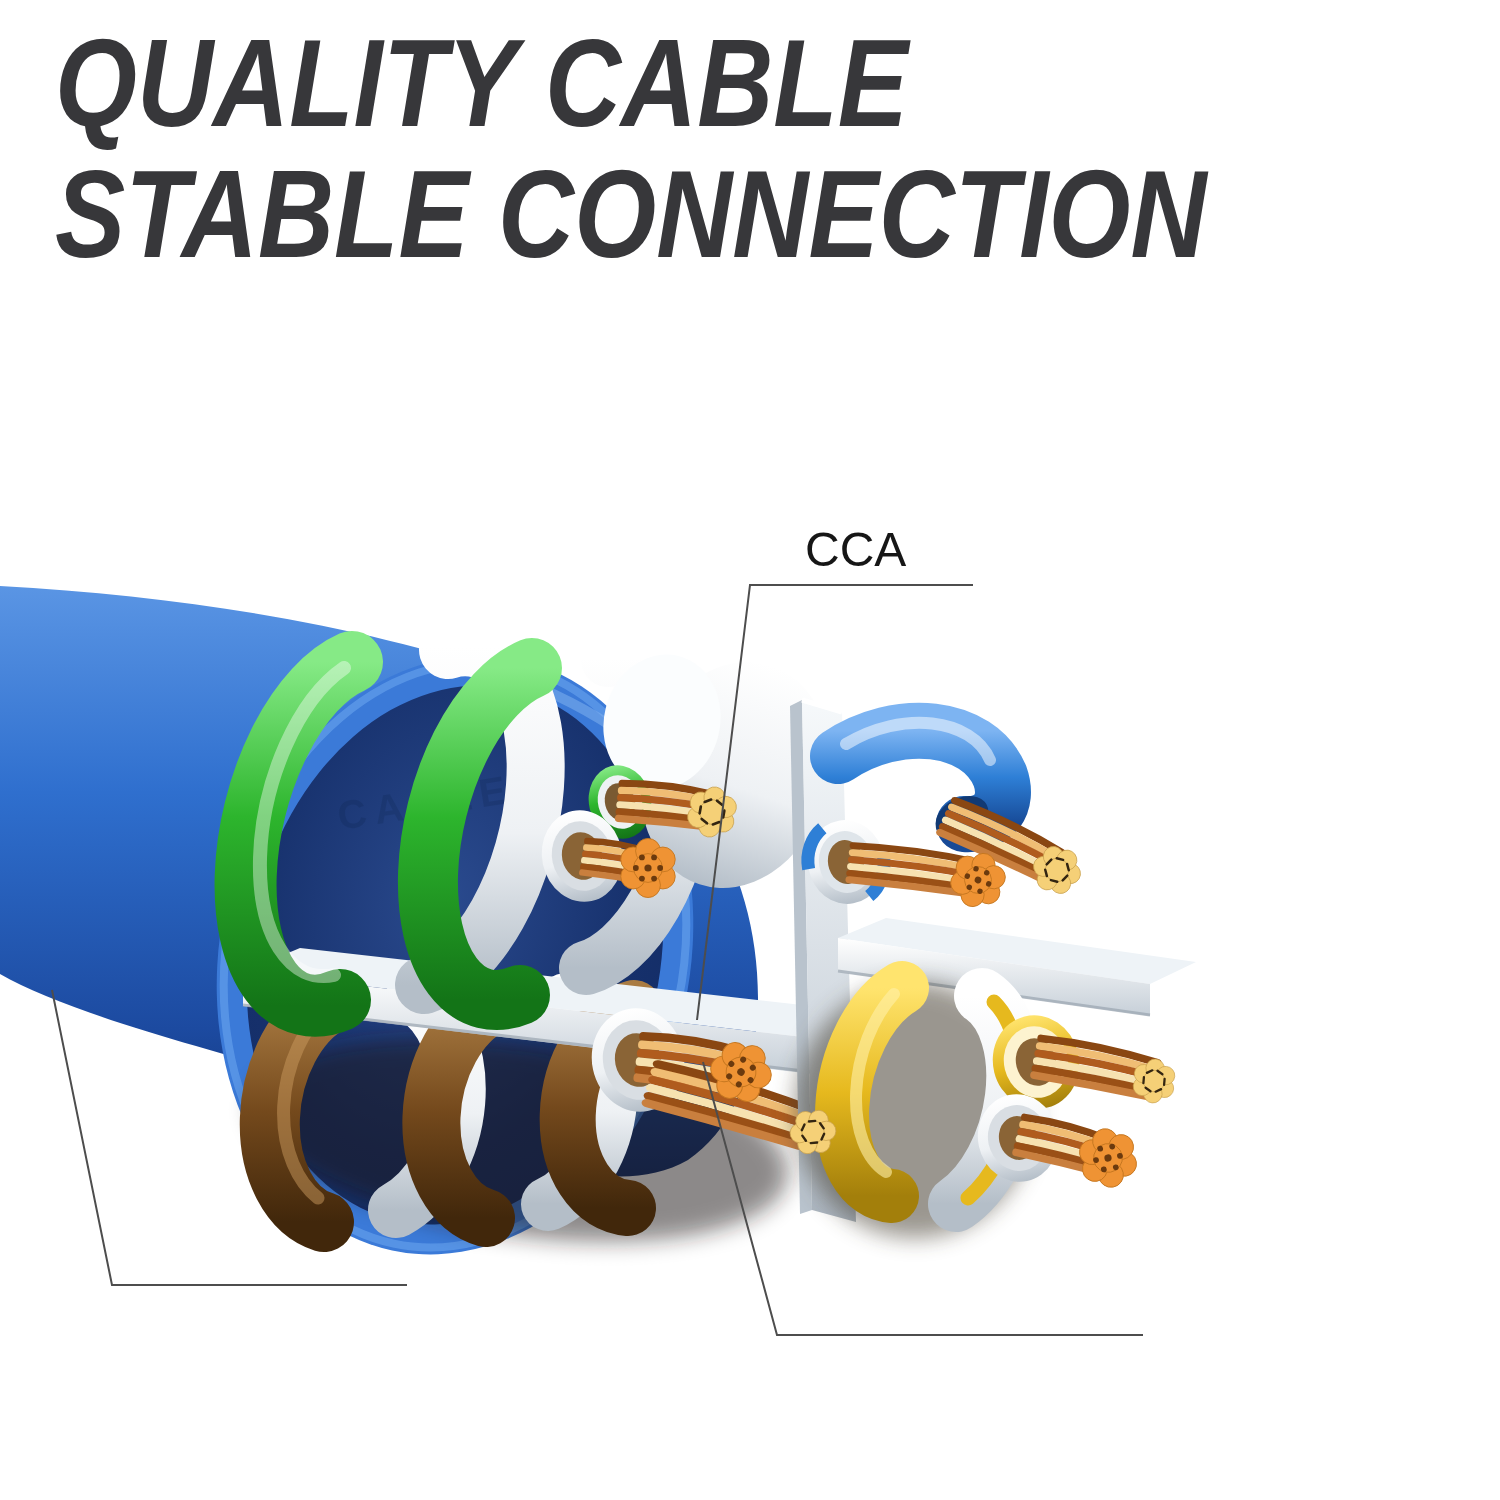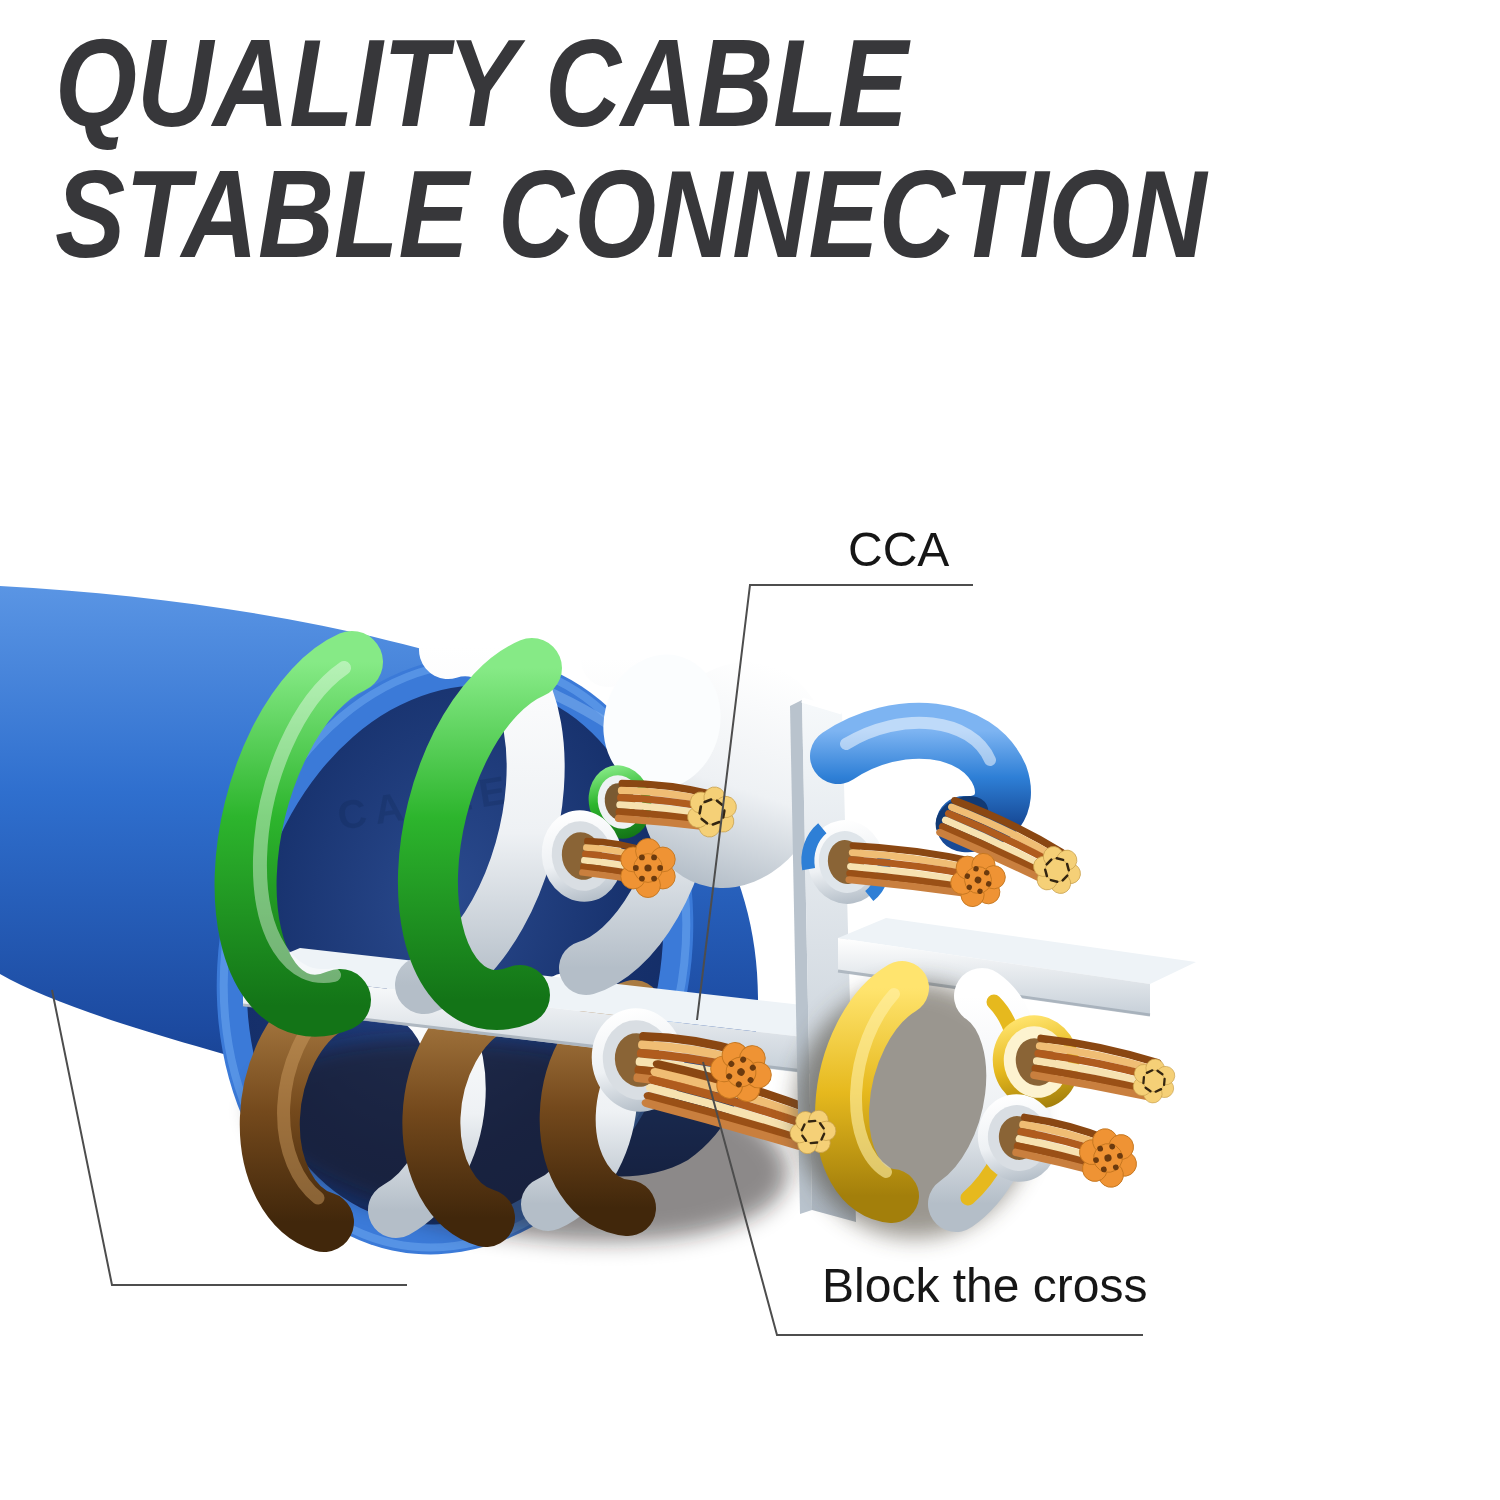--- a/index.html
+++ b/index.html
@@ -3,21 +3,21 @@
 <meta charset="utf-8">
 <style>
   html,body{margin:0;padding:0;background:#fff;}
   #stage{position:relative;width:1500px;height:1500px;background:var(--c-background,#fff);
          font-family:"Liberation Sans",sans-serif;overflow:hidden;}
   #stage svg{position:absolute;left:0;top:0;}
   .headline{position:absolute;left:55px;top:18px;color:var(--c-headline,#37373a);
             font-weight:700;font-size:124px;line-height:1.06;letter-spacing:0px;font-style:italic;}
   .headline span{display:block;transform:scaleX(.85);transform-origin:0 0;white-space:nowrap;}
   .anno{position:absolute;color:var(--c-label,#161616);font-size:48px;font-weight:400;white-space:nowrap;}
-  #lbl-cca{left:848px;top:522px;}
+  #lbl-cca{left:805px;top:522px;}
   #lbl-pvc{left:170px;top:1218px;}
   #lbl-block{left:822px;top:1258px;}
 </style>
 </head>
 <body>
 
 <div id="stage">
 
 <svg width="1500" height="1500" viewBox="0 0 1500 1500">
   <defs>
@@ -251,15 +251,14 @@
     <polyline points="703,1062 777,1335 1143,1335"></polyline>
   </g>
 </svg>
 
   <div class="headline">
     <span>QUALITY CABLE</span>
     <span>STABLE CONNECTION</span>
   </div>
 
   <div id="lbl-cca" class="anno">CCA</div>
-  <div id="lbl-block" class="anno">Block the cross</div>
 
 </div>
 
 </body></html>

